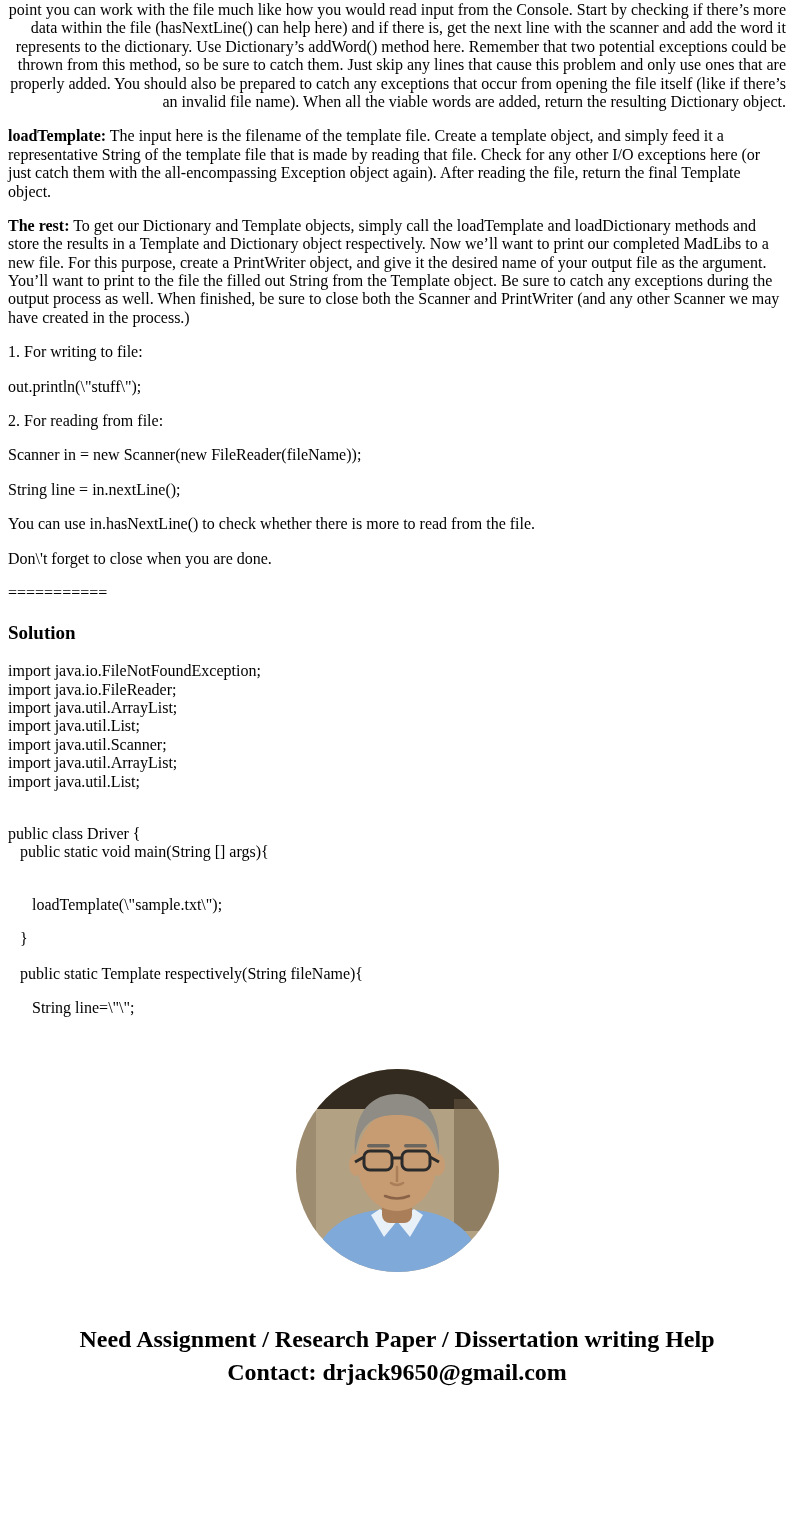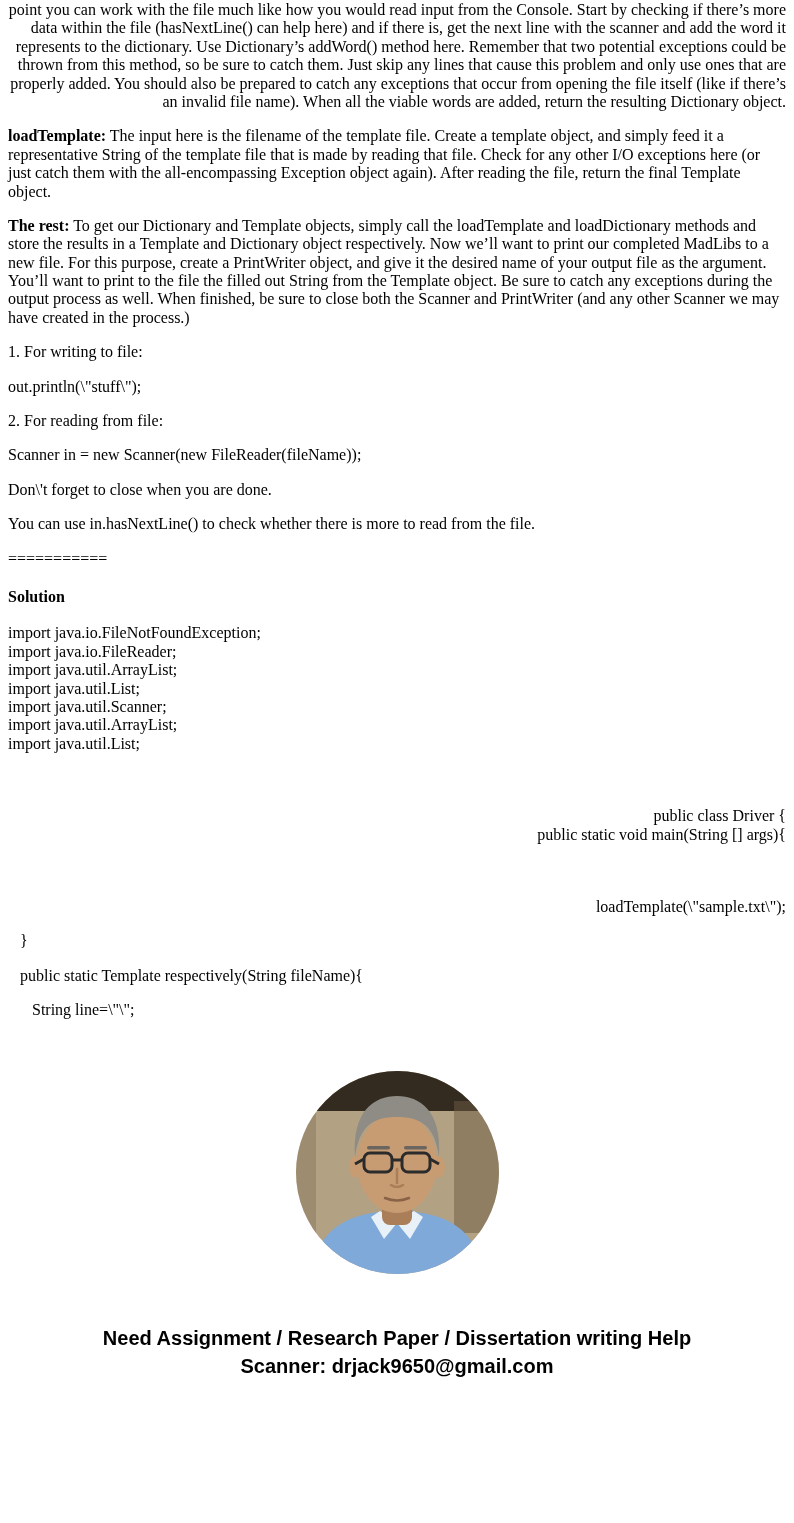--- a/index.html
+++ b/index.html
@@ -11,40 +11,40 @@
   main.page {
     width: 778px;
     padding: 0 8px;
     font-family: "Liberation Serif", serif;
     font-size: 16px;
     line-height: 1.15;
   }
   p { margin: 16px 0; }
   p.first { margin-top: 1px; text-align: right; }
   .pre { white-space: pre-wrap; }
-  .mt-extra { margin-top: 54px; text-align: right; }
+  .mt-extra { margin-top: 34px; }
   h2.solution {
-    font-size: 16px;
+    font-size: 19px;
     font-weight: bold;
     margin: 20px 0 18px 0;
     font-family: "Liberation Serif", serif;
   }
   b.run-in { font-weight: bold; }
   .avatar-wrap {
     text-align: center;
     margin-top: 52px;
   }
   .avatar-wrap svg {
     display: inline-block;
     vertical-align: top;
   }
   .footer {
-    font-family: Liberation Sans, sans-serif;
+    font-family: Liberation Serif, serif;
     font-weight: bold;
-    font-size: 20px;
+    font-size: 24px;
     line-height: 1.28;
     text-align: center;
     margin: 52px 0 28px 0;
   }
   .footer-heading {
     max-width: 720px;
     margin: 0 auto;
   }
   .footer-contact {
     margin-top: 2px;
@@ -58,22 +58,23 @@
   <p class="first">point you can work with the file much like how you would read input from the Console. Start by checking if there’s more data within the file (hasNextLine() can help here) and if there is, get the next line with the scanner and add the word it represents to the dictionary. Use Dictionary’s addWord() method here. Remember that two potential exceptions could be thrown from this method, so be sure to catch them. Just skip any lines that cause this problem and only use ones that are properly added. You should also be prepared to catch any exceptions that occur from opening the file itself (like if there’s an invalid file name). When all the viable words are added, return the resulting Dictionary object.</p>
 
   <p><b class="run-in">loadTemplate:</b><span> The input here is the filename of the template file. Create a template object, and simply feed it a representative String of the template file that is made by reading that file. Check for any other I/O exceptions here (or just catch them with the all-encompassing Exception object again). After reading the file, return the final Template object.</span></p>
 
   <p><b class="run-in">The rest:</b><span> To get our Dictionary and Template objects, simply call the loadTemplate and loadDictionary methods and store the results in a Template and Dictionary object respectively. Now we’ll want to print our completed MadLibs to a new file. For this purpose, create a PrintWriter object, and give it the desired name of your output file as the argument. You’ll want to print to the file the filled out String from the Template object. Be sure to catch any exceptions during the output process as well. When finished, be sure to close both the Scanner and PrintWriter (and any other Scanner we may have created in the process.)</span></p>
 
   <p>1. For writing to file:</p>
   <p>out.println(\"stuff\");</p>
   <p>2. For reading from file:</p>
   <p>Scanner in = new Scanner(new FileReader(fileName));</p>
+  <p>String line = in.nextLine();</p>
+  <p>You can use in.hasNextLine() to check whether there is more to read from the file.</p>
   <p>Don\'t forget to close when you are done.</p>
-  <p>You can use in.hasNextLine() to check whether there is more to read from the file.</p>
   <p>===========</p>
 
   <h2 class="solution">Solution</h2>
 
 
   <p class="pre">import java.io.FileNotFoundException;
 import java.io.FileReader;
 import java.util.ArrayList;
 import java.util.List;
 import java.util.Scanner;
@@ -117,16 +118,16 @@
           <line x1="134" y1="88" x2="143" y2="93"></line>
         </g>
         <path d="M101,98 L101,112 M95,114 Q101,118 107,114" stroke="#a97e58" stroke-width="2.5" fill="none" stroke-linecap="round"></path>
         <path d="M89,127 Q101,132 113,127" stroke="#8a6248" stroke-width="2.5" fill="none" stroke-linecap="round"></path>
       </g>
     </svg>
   </div>
 
   <div class="footer">
     <div class="footer-heading">Need Assignment / Research Paper / Dissertation writing Help</div>
-    <div class="footer-contact">Scanner: drjack9650@gmail.com</div>
+    <div class="footer-contact">Contact: drjack9650@gmail.com</div>
   </div>
 
 </main>
 
 </body></html>

